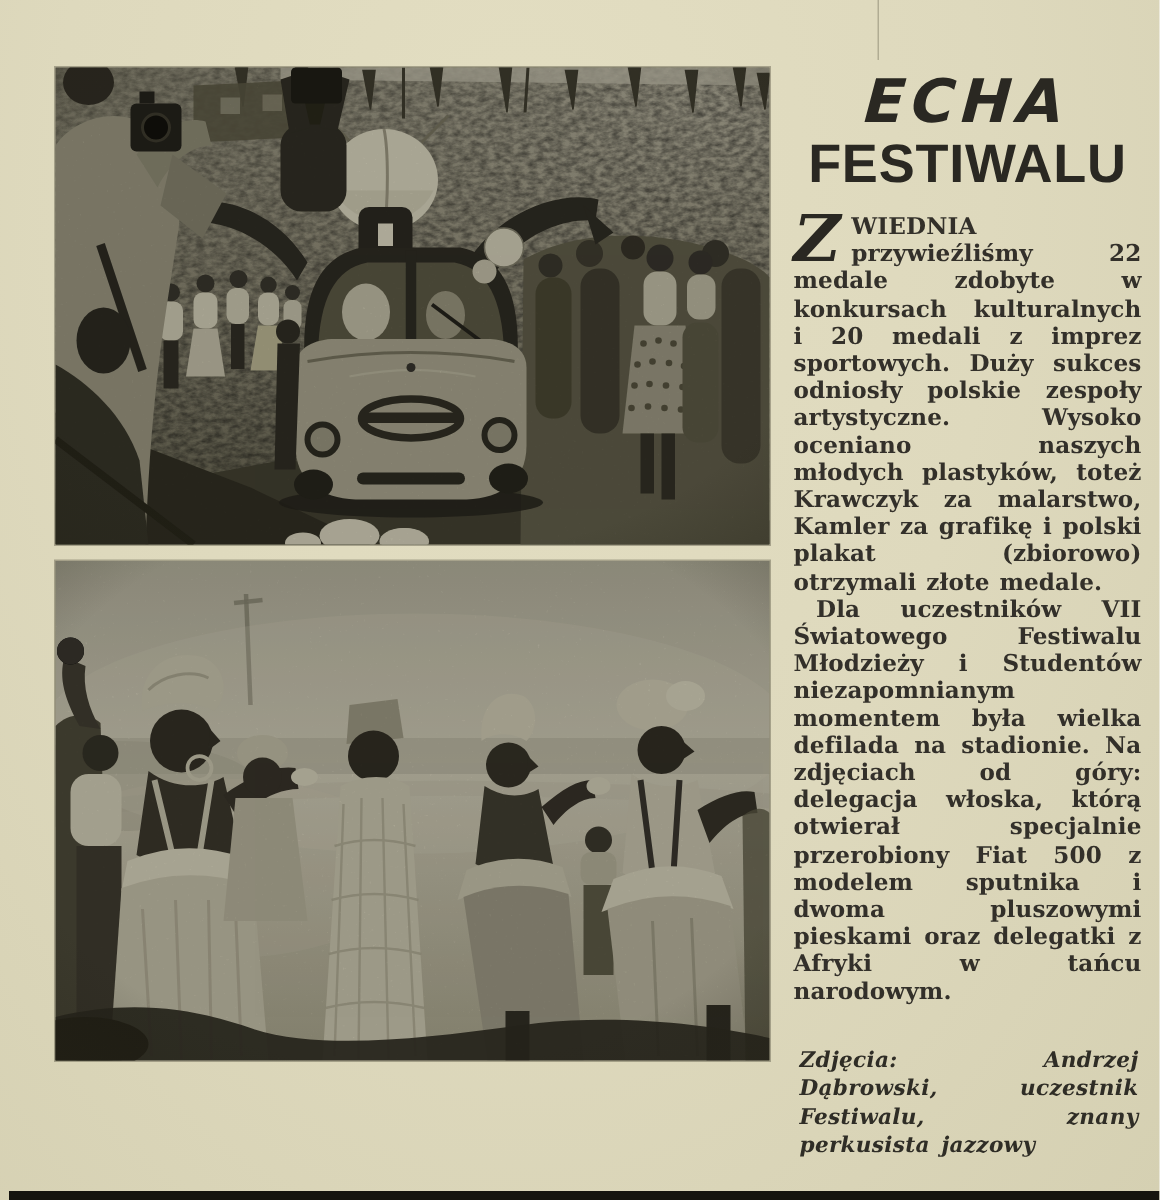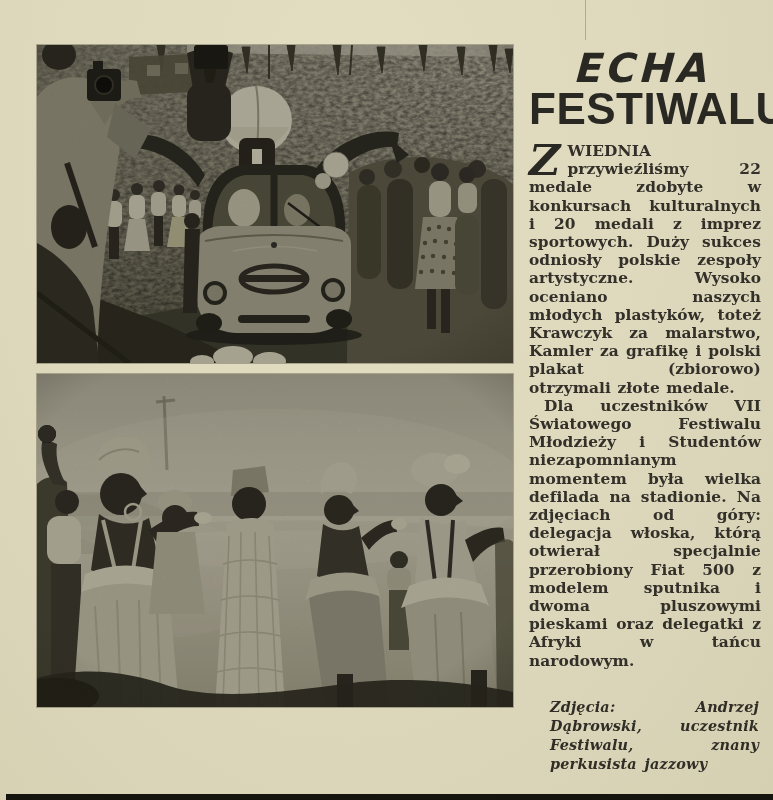--- a/index.html
+++ b/index.html
@@ -18,36 +18,36 @@
   .column{position:absolute;left:529px;top:47px;width:232px;color:#2d2b24;}
   .title1{
     margin:0;text-align:center;
     font-family:"DejaVu Sans", sans-serif;font-style:italic;font-weight:900;
     font-size:40px;line-height:42px;letter-spacing:4px;
     transform:skewX(-4deg);color:#2a2822;
   }
   .title2{
     margin:1px 0 15px;text-align:center;
     font-family:"Liberation Sans", sans-serif;font-weight:700;
-    font-size:44px;line-height:37px;letter-spacing:.5px;color:#2a2822;
+    font-size:36px;line-height:37px;letter-spacing:.5px;color:#2a2822;
   }
   .body-par{
     margin:0;text-align:justify;text-justify:inter-word;
     font-family:"DejaVu Serif", serif;font-weight:700;
     font-size:15.4px;line-height:18.2px;letter-spacing:.1px;word-spacing:1px;
     color:#33302a;
   }
   .body-par.indent{text-indent:15px;}
   .dropcap{
     float:left;
     font-family:"DejaVu Serif", serif;font-style:italic;font-weight:700;
     font-size:43px;line-height:33px;padding:2px 7px 0 0;color:#2a2822;
   }
   .caption{
-    margin:27px 2px 0 21px;text-align:justify;
+    margin:27px 2px 0 4px;text-align:justify;
     font-family:"DejaVu Serif", serif;font-style:italic;font-weight:700;
     font-size:14.4px;line-height:19px;letter-spacing:.2px;word-spacing:2.5px;
     color:#2f2d26;
   }
   .bottom-rule{position:absolute;left:6px;bottom:0;width:767px;height:6px;background:#15140e;}
   .crease{position:absolute;left:585px;top:0;width:1px;height:40px;background:rgba(120,116,96,.45);}
 </style>
 </head>
 <body>
 

